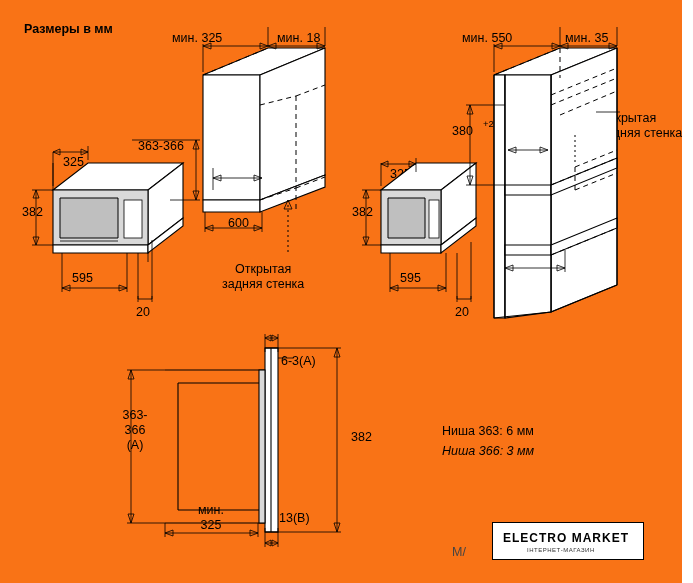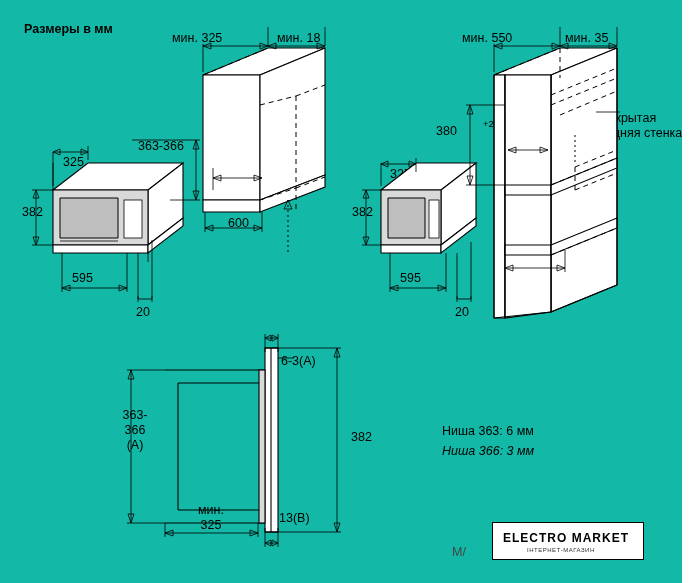--- a/index.html
+++ b/index.html
@@ -1,17 +1,17 @@
 <!DOCTYPE html>
 <html><head>
 <meta charset="utf-8">
 <style>
   html,body{margin:0;padding:0;background:#ffffff;}
   body{font-family:"Liberation Sans", sans-serif;}
-  #page{position:relative;width:682px;height:583px;background:#14b8a6;overflow:hidden;}
+  #page{position:relative;width:682px;height:583px;background:#f97316;overflow:hidden;}
   .lbl{position:absolute;font-size:12.5px;color:#000;white-space:pre;line-height:1.18;}
   .lbl.b{font-weight:bold;}
   .lbl.c{text-align:center;}
   svg{position:absolute;left:0;top:0;}
   .ln{stroke:#000;stroke-width:1.1;fill:none;}
   .thin{stroke:#000;stroke-width:0.8;fill:none;}
   .dash{stroke:#000;stroke-width:1;fill:none;stroke-dasharray:5 4;}
   .dot{stroke:#000;stroke-width:1;fill:none;stroke-dasharray:2 3;}
   .fillgrey{fill:#d9d9d9;stroke:#000;stroke-width:1.1;}
   .fillwhite{fill:#fff;stroke:#000;stroke-width:1.1;}
@@ -35,22 +35,24 @@
   <div class="lbl" style="left:138px;top:139px;">363-366</div>
   <div class="lbl" style="left:223px;top:168px;">560</div>
   <div class="lbl" style="left:255px;top:161px;font-size:9.5px;">+8</div>
   <div class="lbl" style="left:228px;top:216px;">600</div>
 
   <div class="lbl" style="left:63px;top:155px;">325</div>
   <div class="lbl" style="left:22px;top:205px;">382</div>
   <div class="lbl" style="left:72px;top:271px;">595</div>
   <div class="lbl" style="left:136px;top:305px;">20</div>
 
-
-  <div class="lbl" style="left:436px;top:124px;text-align:right;">380</div>
+  <div class="lbl c" style="left:222px;top:262px;">Открытая
+задняя стенка</div>
+
+  <div class="lbl" style="left:452px;top:124px;text-align:right;">380</div>
   <div class="lbl" style="left:483px;top:118px;font-size:9.5px;">+2</div>
   <div class="lbl" style="left:514px;top:139px;">560</div>
   <div class="lbl" style="left:546px;top:132px;font-size:9.5px;">+8</div>
   <div class="lbl" style="left:600px;top:111px;">Открытая
 задняя стенка</div>
 
   <div class="lbl" style="left:390px;top:167px;">325</div>
   <div class="lbl" style="left:352px;top:205px;">382</div>
   <div class="lbl" style="left:400px;top:271px;">595</div>
   <div class="lbl" style="left:455px;top:305px;">20</div>

